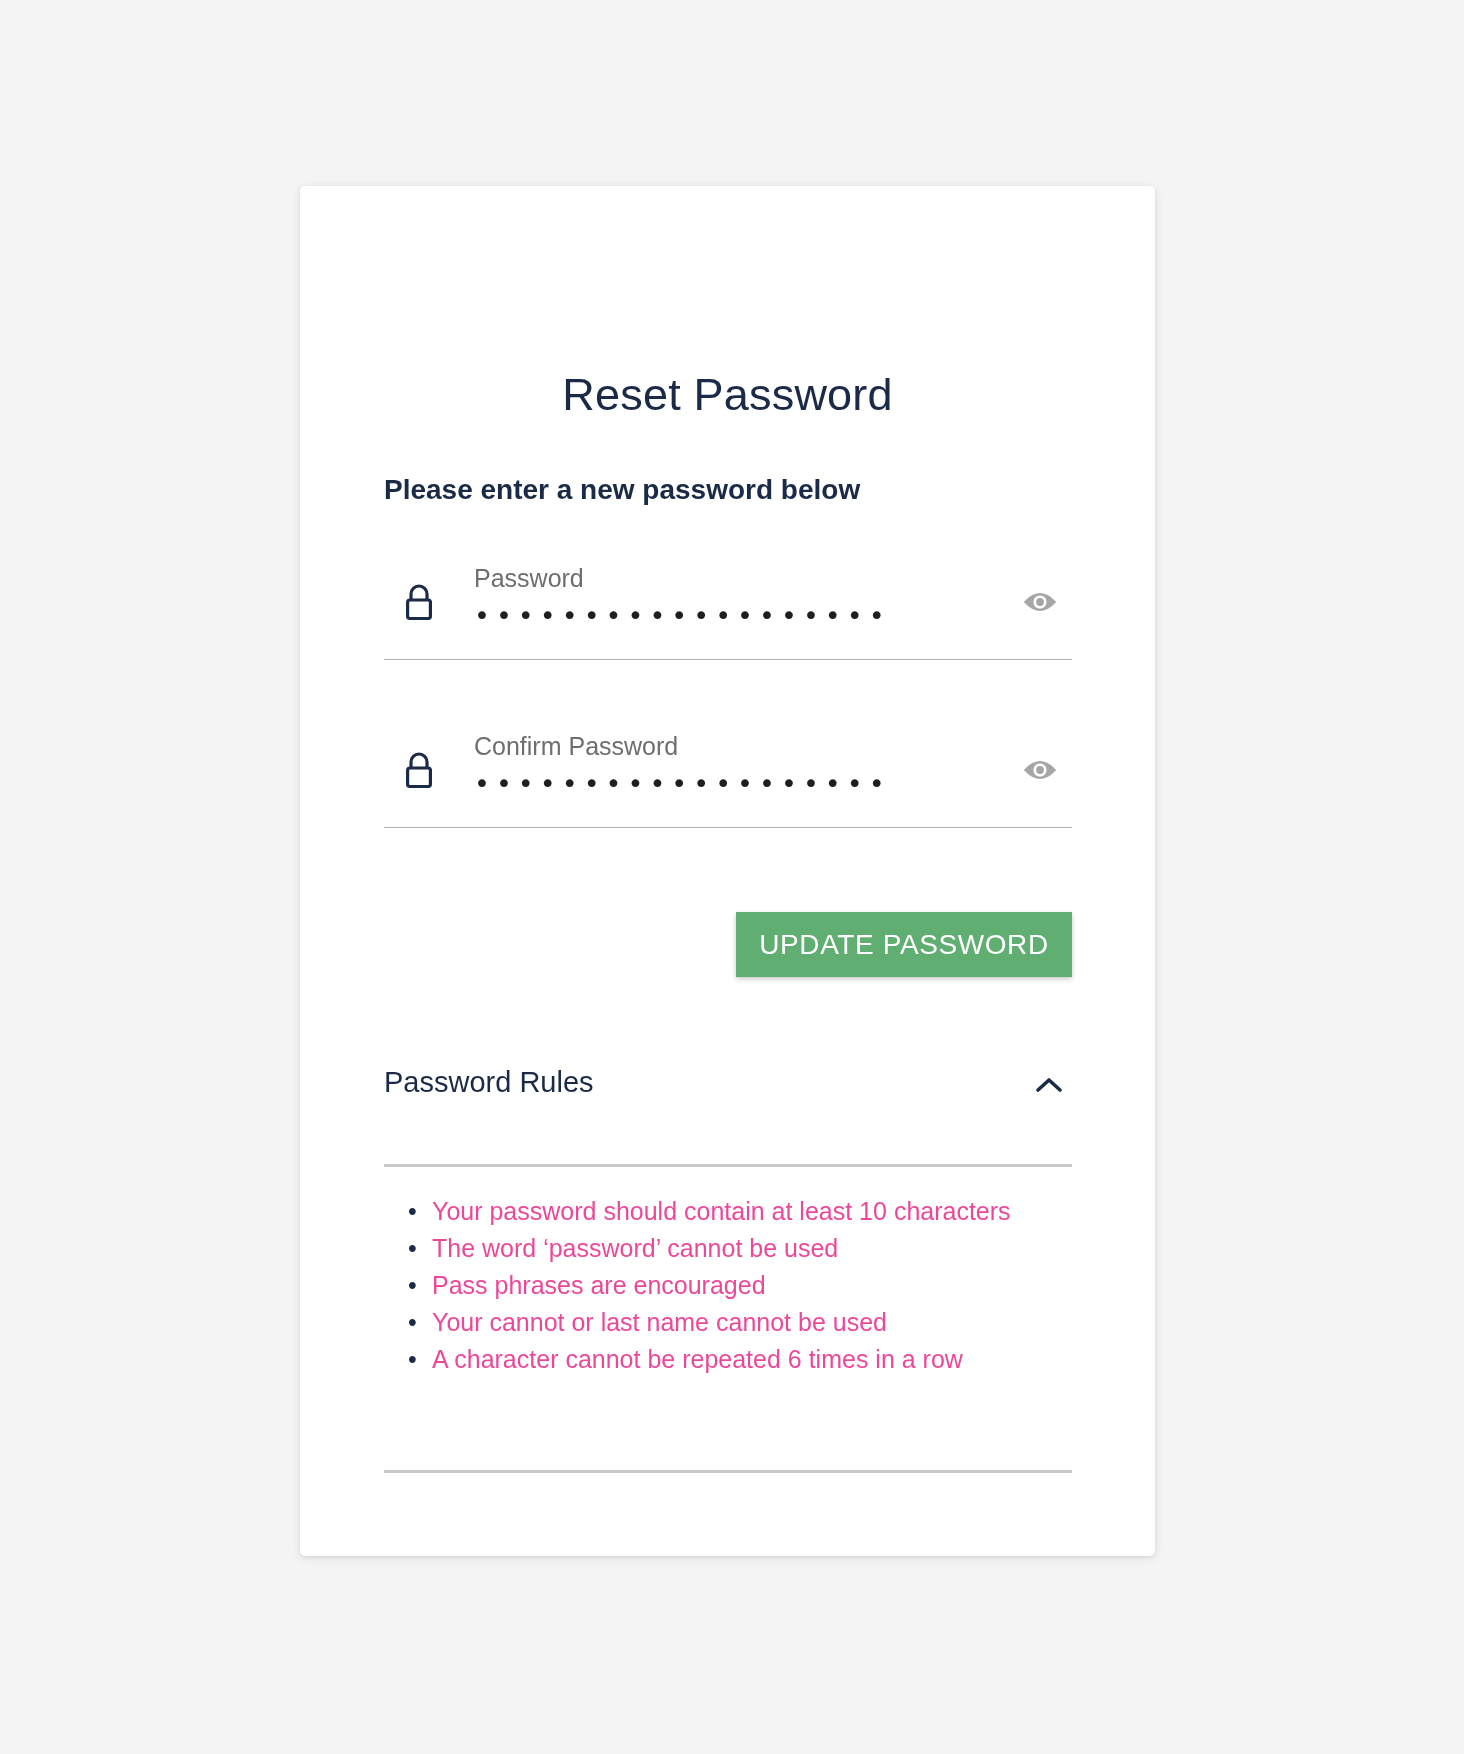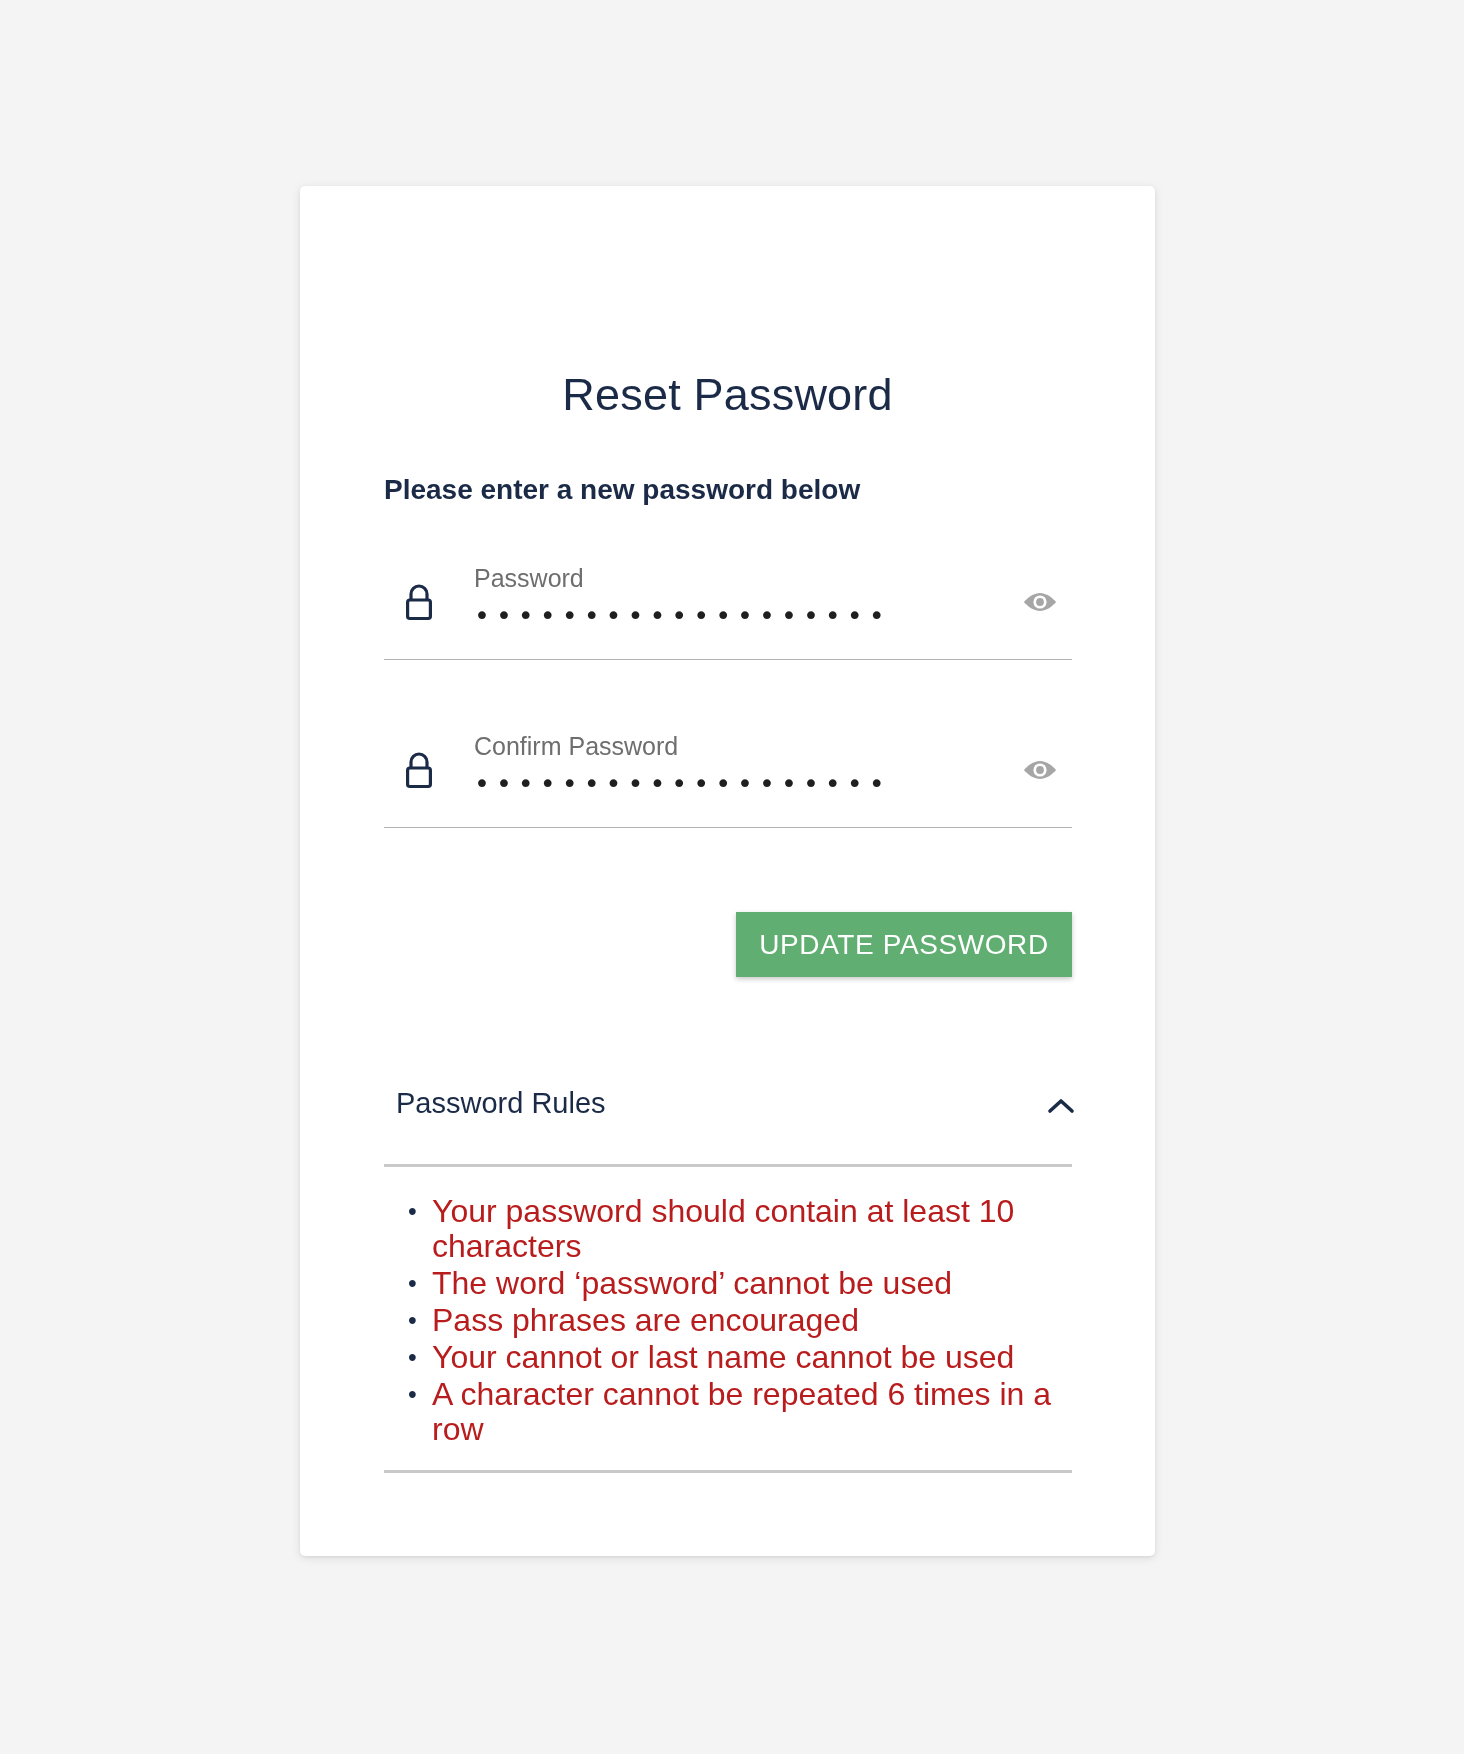--- a/index.html
+++ b/index.html
@@ -170,26 +170,25 @@
     font-size: 28px;
     font-weight: 400;
     letter-spacing: 0.6px;
     cursor: pointer;
     box-shadow: 0 2px 5px rgba(0,0,0,0.22);
   }
 
   
   .rules-header {
     position: absolute;
-    left: 96px;
+    left: 84px;
     top: 880px;
     width: 688px;
     height: 58px;
     cursor: pointer;
-    margin-top: 21px;
   }
   .rules-title {
     position: absolute;
     left: 0;
     top: 0;
     font-size: 29px;
     color: #1b2b47;
     font-weight: 400;
   }
   .chevron-icon {
@@ -223,23 +222,23 @@
     position: absolute;
     left: 96px;
     top: 1008px;
     width: 660px;
     margin: 0;
     padding: 0 0 0 36px;
     list-style: none;
   }
   .rules-list li {
     position: relative;
-    font-size: 32px;
+    font-size: 25px;
     line-height: 35px;
-    color: #b91c1c;
+    color: #ec4899;
     padding: 0;
     margin: 0 0 2px 0;
   }
   .rules-list li::before {
     content: "•";
     position: absolute;
     left: -24px;
     top: 0;
     font-size: 25px;
     color: #1b2b47;

